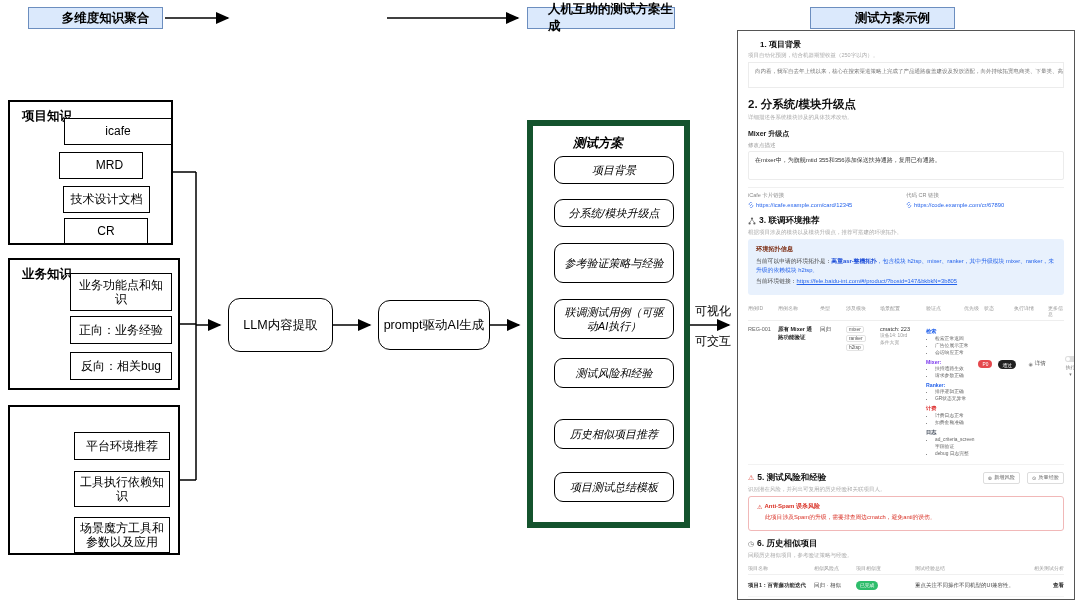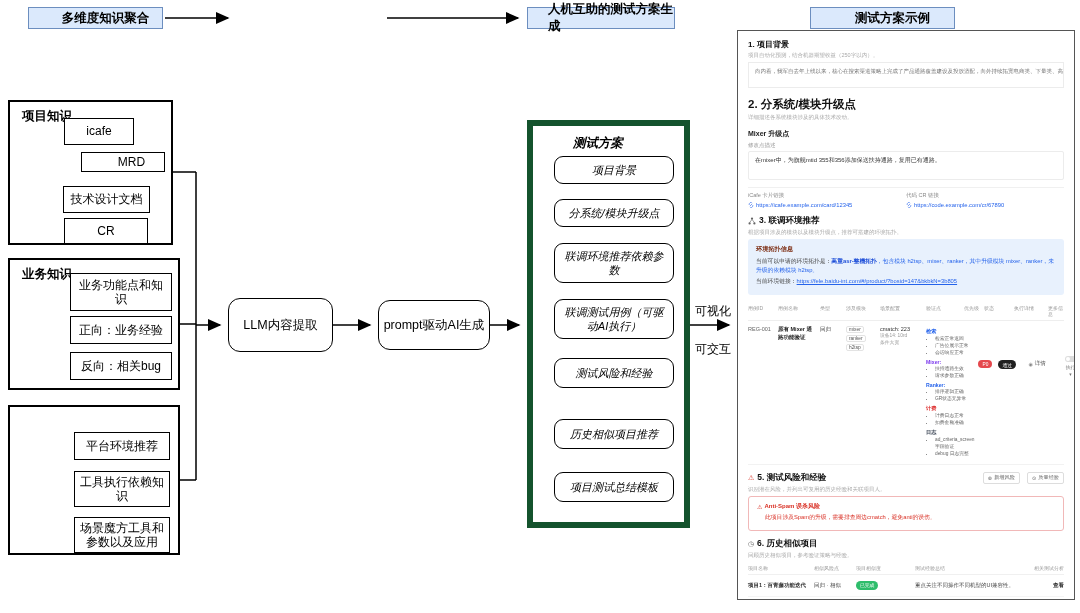--- a/index.html
+++ b/index.html
@@ -17,21 +17,21 @@
   .rbox{border:1.5px solid #000;border-radius:12px;background:#fff;display:flex;align-items:center;justify-content:center;
         font-size:12.5px;color:#000;box-sizing:border-box;}
   
   .plan{border:6px solid #14532d;background:#fff;box-sizing:border-box;font-style:italic;}
   .ptitle{font-weight:bold;font-size:12.5px;color:#000;padding:9px 0 0 40px;}
   .pitem{position:absolute;border:1.5px solid #000;border-radius:9px;background:#fff;display:flex;align-items:center;
          justify-content:center;text-align:center;font-size:11px;line-height:1.3;box-sizing:border-box;padding:2px 8px;color:#000;}
   .alabel{font-size:12px;color:#000;text-align:center;}
   
   .panel{border:1px solid #555;background:#fff;box-sizing:border-box;padding:7px 10px;overflow:hidden;color:#333;}
-  .sec-t1{font-size:8px;font-weight:bold;color:#111;margin:1px 0 2px;}
+  .sec-t1{font-size:8px;font-weight:bold;color:#111;margin:1px 12px 2px;}
   .sec-t2{font-size:11.5px;font-weight:bold;color:#111;margin:9px 0 2px;}
   .sub{font-size:5.5px;color:#aaa;margin:0 0 3px;}
   .bodybox{border:1px solid #ececec;padding:5px 6px 12px;font-size:5.5px;color:#777;white-space:nowrap;overflow:hidden;margin:3px 0 2px;}
   .mod-t{font-size:7px;font-weight:bold;color:#222;margin:8px 0 2px;}
   .lbl{font-size:5.5px;color:#999;margin:3px 0 2px;}
   .descbox{border:1px solid #ececec;border-radius:2px;padding:4px 6px 14px;font-size:6px;color:#333;margin:1px 0 7px;}
   .links{display:flex;border-top:1px solid #f0f0f0;padding-top:4px;margin-bottom:7px;}
   .linkcol{flex:1;}
   .linklbl{font-size:5.5px;color:#888;margin-bottom:3px;}
   .link{color:#2563eb;font-size:5.8px;display:flex;align-items:center;gap:2px;cursor:pointer;}
@@ -96,22 +96,22 @@
     <line x1="490" y1="325" x2="519" y2="325" stroke="#000" stroke-width="1.5" marker-end="url(#arr)"></line>
     <line x1="690" y1="325" x2="729" y2="325" stroke="#000" stroke-width="1.5" marker-end="url(#arr)"></line>
   </svg>
 
   <div class="abs hdr" style="left:28px;top:7px;width:135px;">多维度知识聚合</div>
   <div class="abs hdr" style="left:527px;top:7px;width:148px;">人机互助的测试方案生成</div>
   <div class="abs hdr" style="left:810px;top:7px;width:145px;">测试方案示例</div>
 
   <div class="abs group" style="left:8px;top:100px;width:165px;height:145px;">
     <div class="gtitle">项目知识</div>
-    <div class="gitem" style="left:54px;top:16px;width:70px;height:27px;">icafe</div>
-    <div class="gitem" style="left:71px;top:50px;width:84px;height:20px;padding-left:20px;">MRD</div>
+    <div class="gitem" style="left:54px;top:16px;width:108px;height:27px;">icafe</div>
+    <div class="gitem" style="left:49px;top:50px;width:84px;height:27px;padding-left:20px;">MRD</div>
     <div class="gitem" style="left:53px;top:84px;width:87px;height:27px;">技术设计文档</div>
     <div class="gitem" style="left:54px;top:116px;width:84px;height:26px;">CR</div>
   </div>
 
   <div class="abs group" style="left:8px;top:258px;width:172px;height:132px;">
     <div class="gtitle">业务知识</div>
     <div class="gitem" style="left:60px;top:56px;width:102px;height:28px;">正向：业务经验</div>
     <div class="gitem" style="left:60px;top:13px;width:102px;height:38px;">业务功能点和知识</div>
     <div class="gitem" style="left:60px;top:92px;width:102px;height:28px;">反向：相关bug</div>
   </div>
@@ -122,29 +122,29 @@
     <div class="gitem" style="left:64px;top:110px;width:96px;height:36px;">场景魔方工具和参数以及应用</div>
   </div>
 
   <div class="abs rbox" style="left:228px;top:298px;width:105px;height:54px;">LLM内容提取</div>
   <div class="abs rbox" style="left:378px;top:300px;width:112px;height:50px;">prompt驱动AI生成</div>
 
   <div class="abs plan" style="left:527px;top:120px;width:163px;height:408px;">
     <div class="ptitle">测试方案</div>
     <div class="pitem" style="left:21px;top:30px;width:120px;height:28px;">项目背景</div>
     <div class="pitem" style="left:21px;top:73px;width:120px;height:28px;">分系统/模块升级点</div>
-    <div class="pitem" style="left:21px;top:117px;width:120px;height:40px;">联调环境推荐依赖参数</div>
+    <div class="pitem" style="left:21px;top:117px;width:120px;height:40px;">参考验证策略与经验</div>
     <div class="pitem" style="left:21px;top:173px;width:120px;height:40px;">联调测试用例（可驱动AI执行）</div>
     <div class="pitem" style="left:21px;top:232px;width:120px;height:30px;">测试风险和经验</div>
     <div class="pitem" style="left:21px;top:293px;width:120px;height:30px;">历史相似项目推荐</div>
     <div class="pitem" style="left:21px;top:346px;width:120px;height:30px;">项目测试总结模板</div>
   </div>
 
   <div class="abs alabel" style="left:692px;top:303px;width:42px;">可视化</div>
-  <div class="abs alabel" style="left:692px;top:341px;width:42px;">可交互</div>
+  <div class="abs alabel" style="left:692px;top:333px;width:42px;">可交互</div>
 
   <div class="abs panel" style="left:737px;top:30px;width:338px;height:570px;">
 
     <div class="sec-t1">1. 项目背景</div>
     <div class="sub">项目自动化预测，结合机器期望收益（250字以内）。</div>
     <div class="bodybox">向内看，我军自去年上线以来，核心在搜索渠道策略上完成了产品通路覆盖建设及投放适配，向外持续拓宽电商类、下量类、高起量类策略，以至于开端引入丰富的客户预算，进一步带来收入增量。</div>
 
     <div class="sec-t2">2. 分系统/模块升级点</div>
     <div class="sub">详细描述各系统模块涉及的具体技术改动。</div>
     <div class="mod-t">Mixer 升级点</div>

